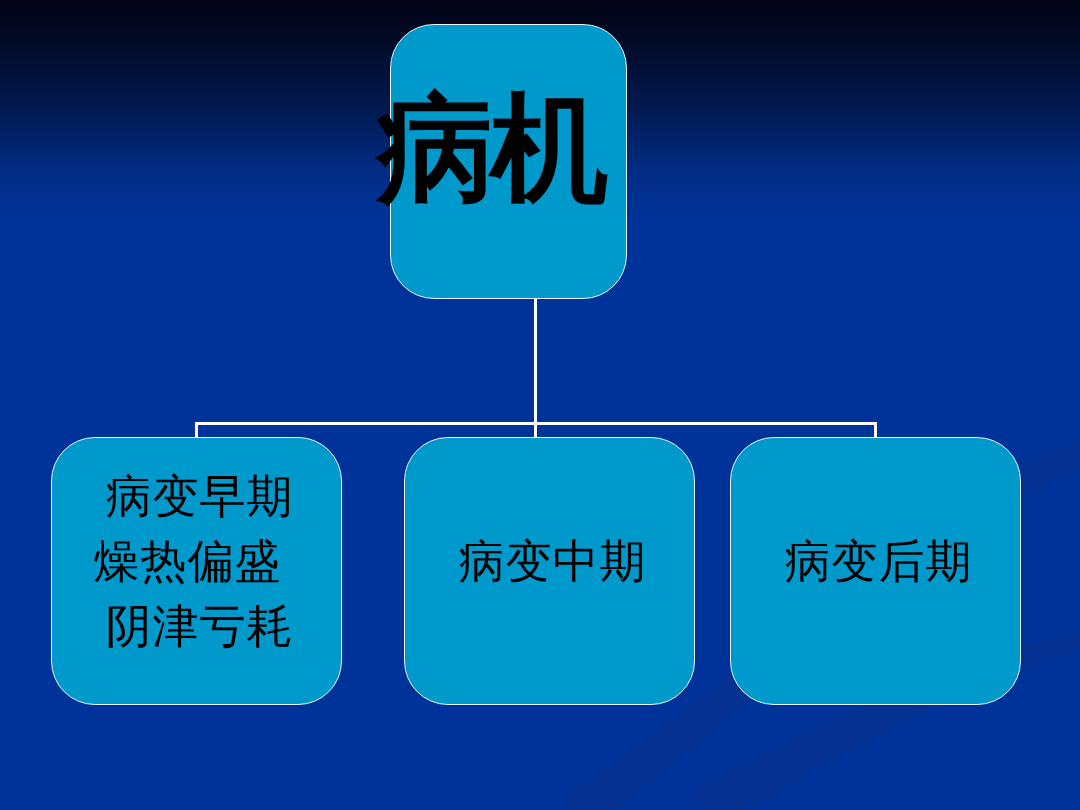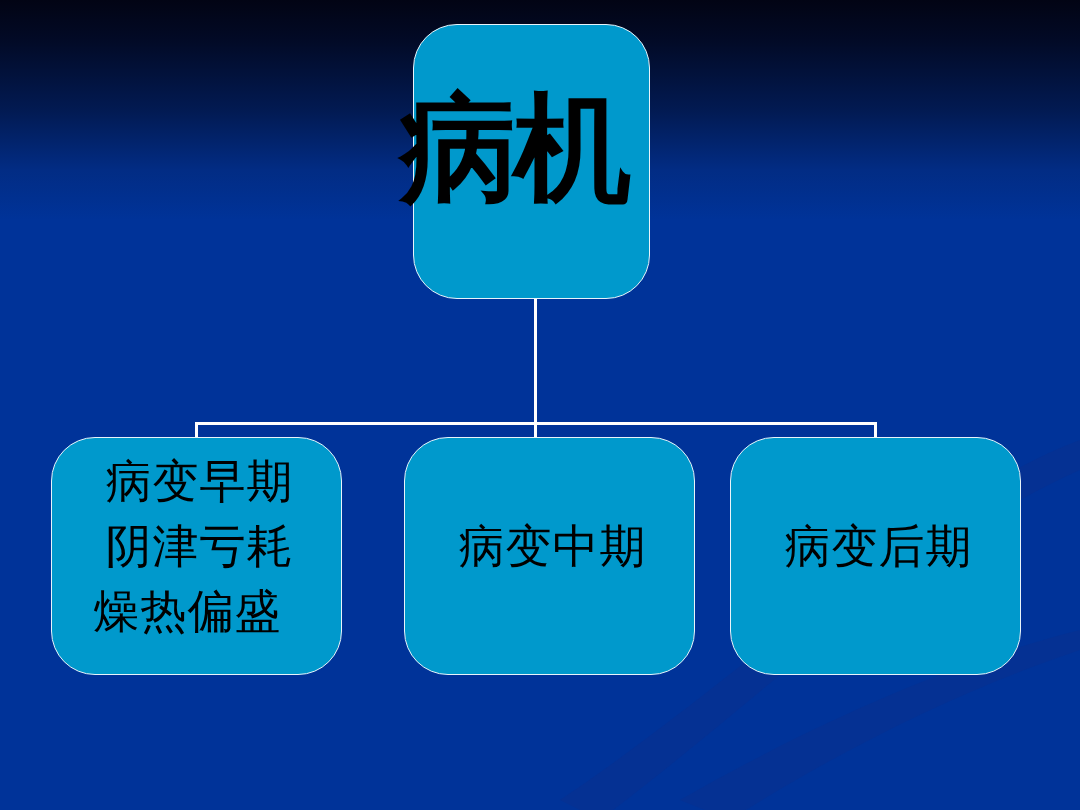--- a/index.html
+++ b/index.html
@@ -36,36 +36,35 @@
     display: flex;
     align-items: center;
     justify-content: center;
     text-align: center;
   }
   .node-root {
     left: 390px;
     top: 24px;
     width: 237px;
     height: 275px;
-    margin-left: 23px;
   }
   .node-root .root-label {
     font-size: 118px;
     line-height: 1;
     font-weight: bold;
     letter-spacing: -4px;
     position: relative;
     left: -18px;
     top: -14px;
     white-space: nowrap;
   }
   .node-child {
     top: 437px;
     width: 291px;
-    height: 238px;
+    height: 268px;
   }
   .node-child .lines {
     display: flex;
     flex-direction: column;
     align-items: flex-start;
     position: relative;
     top: -10px;
   }
   .node-child .line {
     font-size: 46px;
@@ -100,22 +99,22 @@
 <div class="connector conn-left"></div>
 <div class="connector conn-right"></div>
 
 <div class="node node-root">
   <span class="root-label">病机</span>
 </div>
 
 <div class="node node-child" style="left:51px;">
   <div class="lines">
     <span class="line indent">病变早期</span>
+    <span class="line outdent">燥热偏盛</span>
     <span class="line indent">阴津亏耗</span>
-    <span class="line outdent">燥热偏盛</span>
   </div>
 </div>
 
 <div class="node node-child" style="left:404px;">
   <div class="lines">
     <span class="line indent">病变中期</span>
   </div>
 </div>
 
 <div class="node node-child" style="left:730px;">

